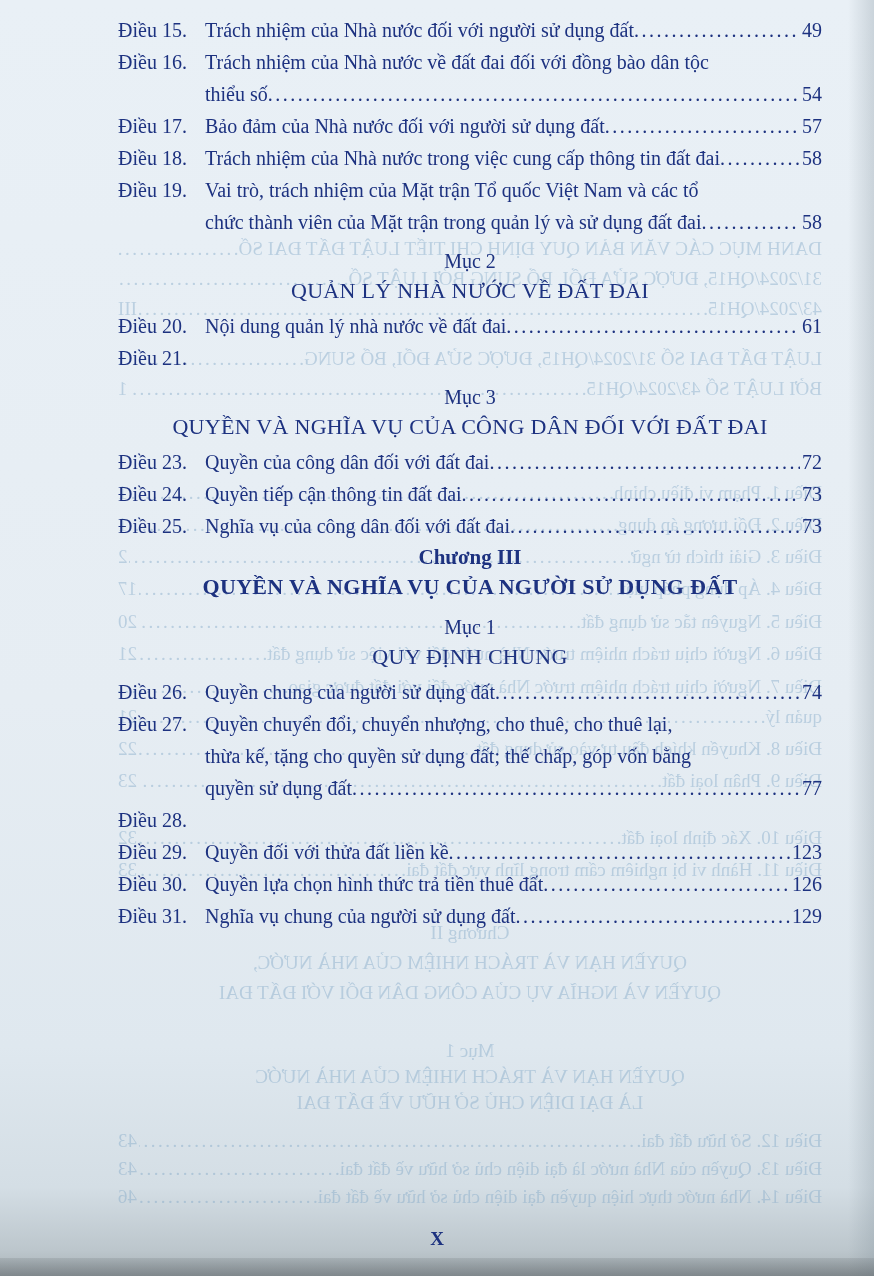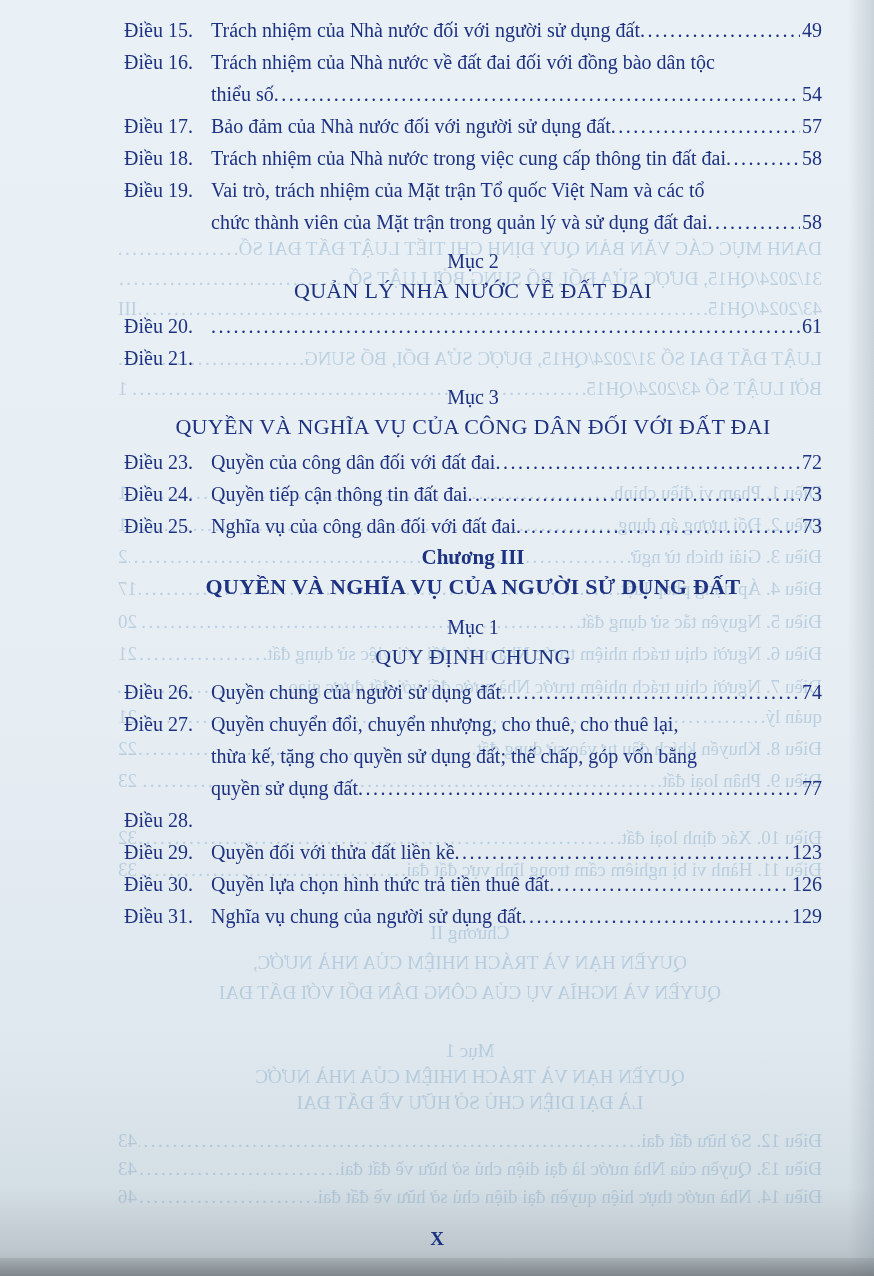--- a/index.html
+++ b/index.html
@@ -28,21 +28,21 @@
     position:absolute; left:118px; right:52px; top:0; bottom:0;
     transform:scaleX(-1);
     color:#7fa6c6; opacity:0.42; filter:blur(0.7px);
     font-size:19px; pointer-events:none;
   }
   .bline { position:absolute; left:0; right:0; display:flex; align-items:baseline; white-space:nowrap; }
   .bline.bcenter { display:block; text-align:center; }
 
   
   .content {
-    position:absolute; left:124px; right:52px; top:14px;
+    position:absolute; left:118px; right:52px; top:14px;
     color:#1d3280; font-size:20px; line-height:32px;
   }
   .entry { display:flex; }
   .entry .label { width:87px; flex-shrink:0; }
   .entry .body { flex:1; min-width:0; }
   .entry .line { white-space:nowrap; }
   .entry .line.last { display:flex; align-items:flex-end; }
   .text { white-space:nowrap; }
   .dots { flex:1; min-width:14px; overflow:hidden; white-space:nowrap; }
   .dots::after {
@@ -228,20 +228,21 @@
         </div>
       </div>
       <div class="section">
         <div class="kicker">Mục 2</div>
         <div class="title">QUẢN LÝ NHÀ NƯỚC VỀ ĐẤT ĐAI</div>
       </div>
       <div class="entry">
         <div class="label">Điều 20.</div>
         <div class="body">
           <div class="line last">
+            <span class="text">Nội dung quản lý nhà nước về đất đai</span>
             <span class="dots"></span>
             <span class="pagenum">61</span>
           </div>
         </div>
       </div>
       <div class="entry">
         <div class="label">Điều 21.</div>
       </div>
       <div class="section">
         <div class="kicker">Mục 3</div>

